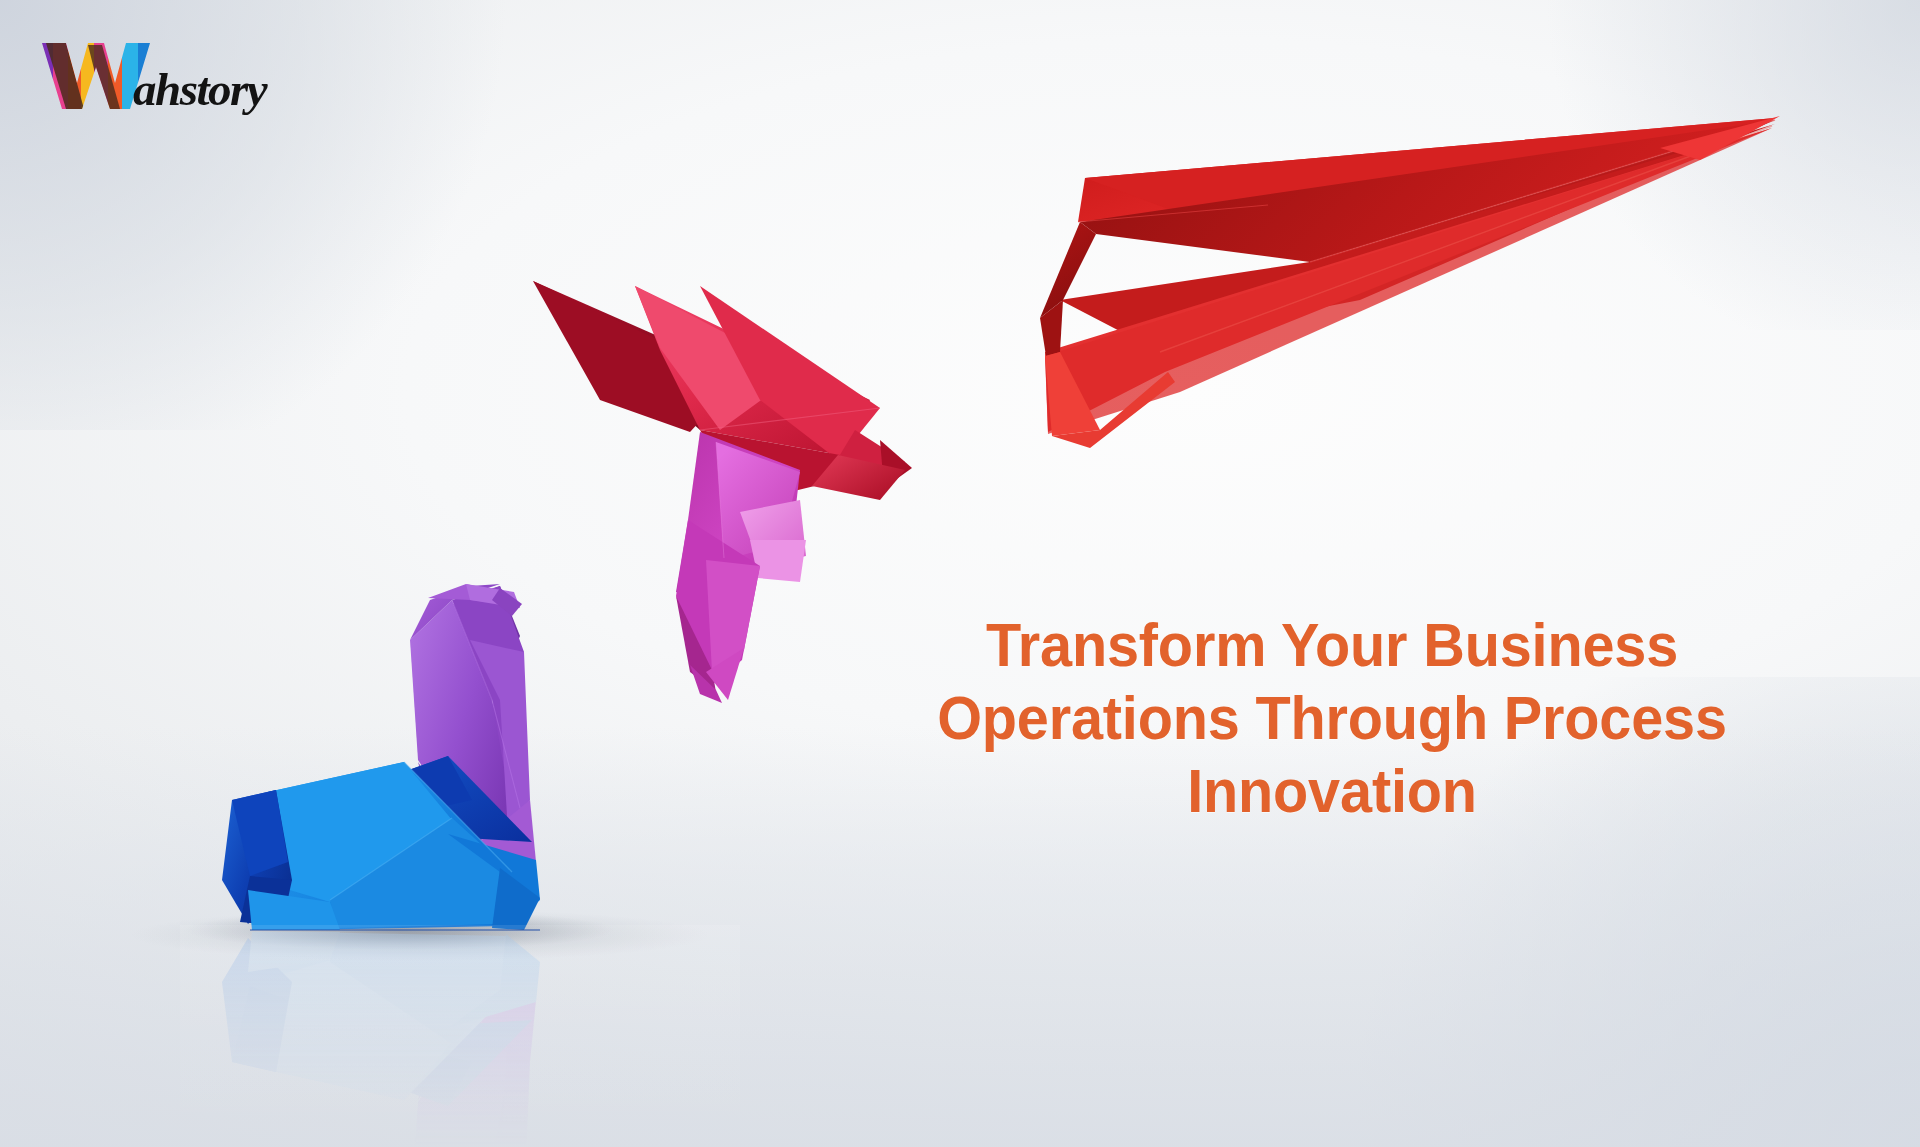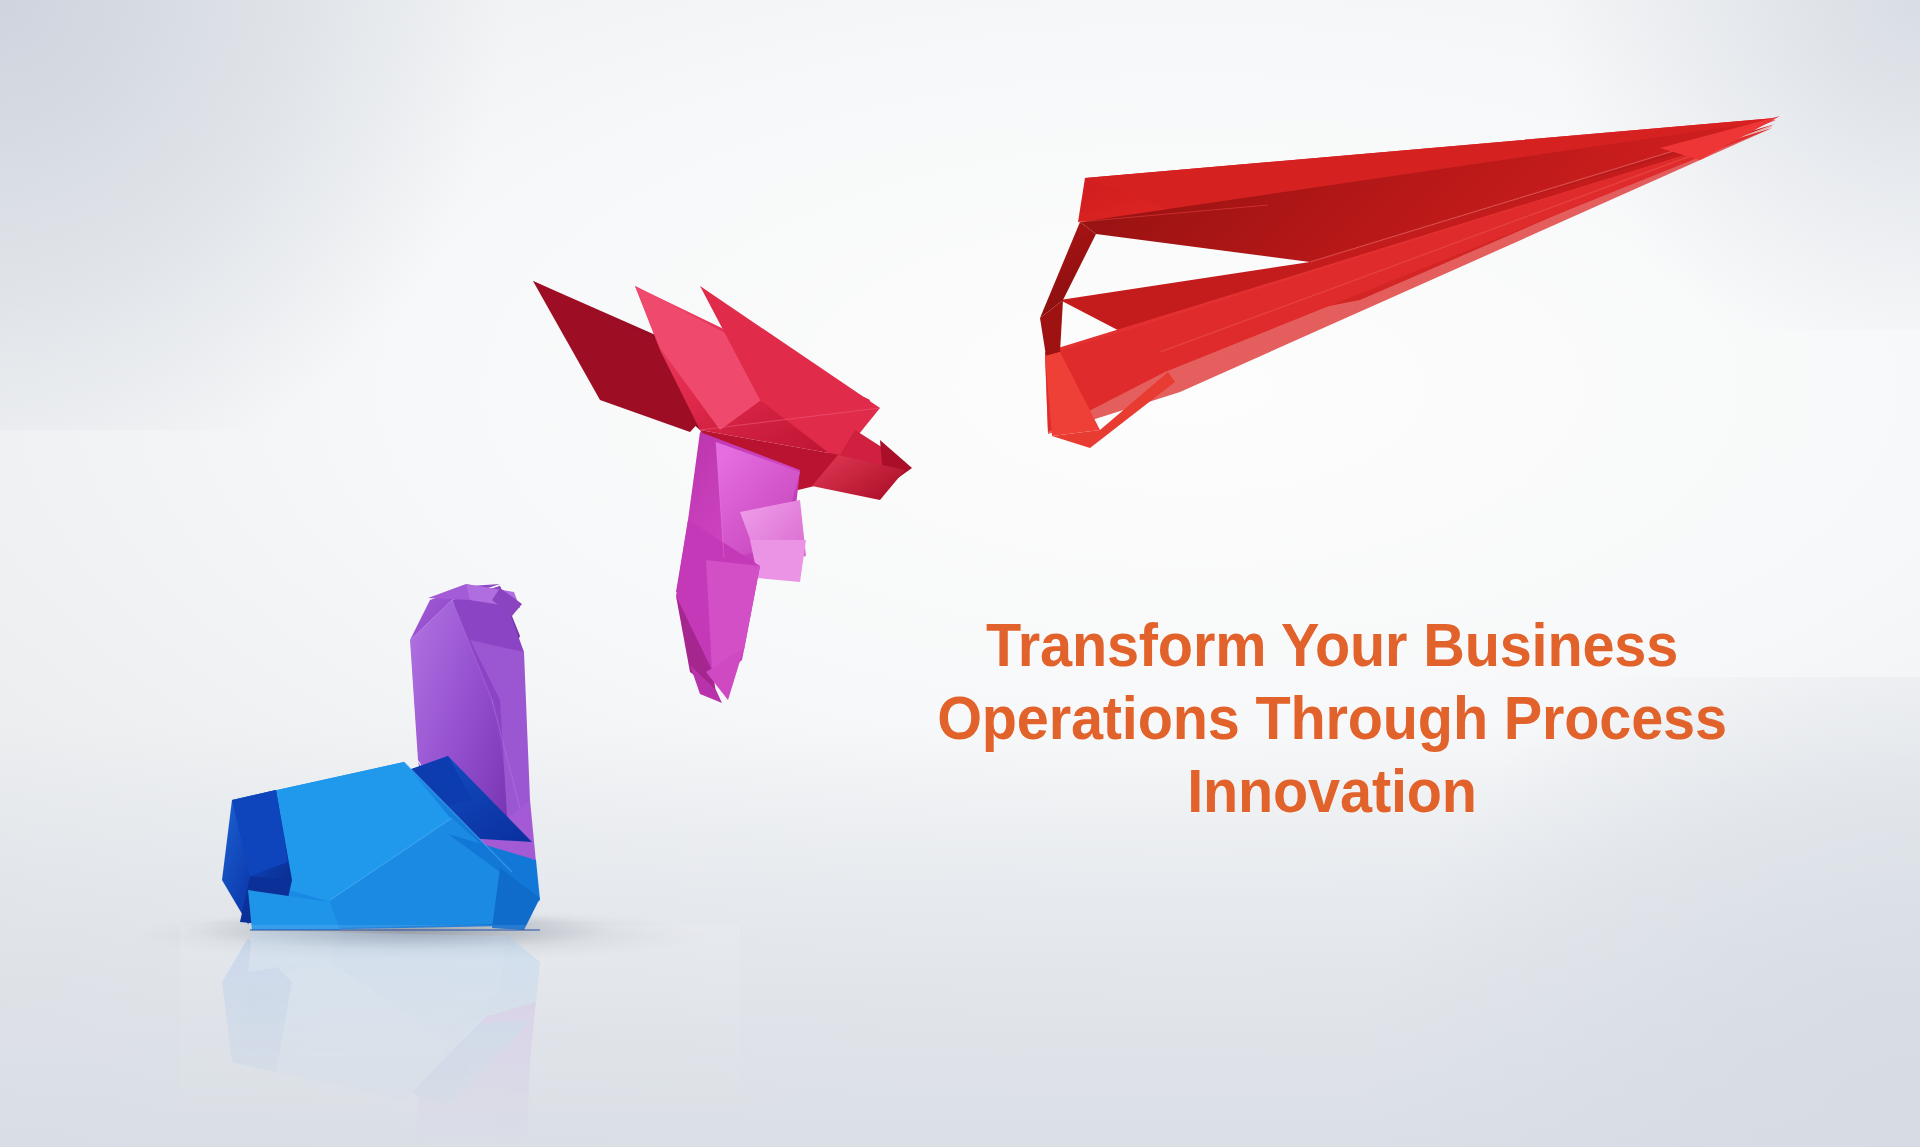--- a/index.html
+++ b/index.html
@@ -310,20 +310,45 @@
         <path d="M330,900 L452,818 L512,872 L504,924 L336,928 Z" fill="#a6caef"></path>
         <path d="M448,834 L536,860 L540,900 L506,928 L500,872 Z" fill="#9cc4ec"></path>
         <path d="M232,800 L276,790 L292,880 L248,924 L222,880 Z" fill="#8ab2e6"></path>
         <path d="M232,800 L276,790 L288,862 L250,876 Z" fill="#83ade4"></path>
         <path d="M248,890 L330,902 L340,930 L252,930 Z" fill="#aecfef"></path>
       </g>
     </g>
     <rect x="180" y="925" width="560" height="225" fill="url(#reflFade)" opacity="0.18"></rect>
   </svg>
 
+  <div class="logo">
+    <svg viewBox="0 0 240 86" width="240" height="86" xmlns="http://www.w3.org/2000/svg">
+      <defs>
+        <clipPath id="wClip">
+          <path d="M6,10 L30,10 L41,50 L52,10 L68,10 L79,50 L90,10 L114,10 L94,76 L74,76 L60,34 L46,76 L26,76 Z"></path>
+        </clipPath>
+      </defs>
+
+      <g clip-path="url(#wClip)">
+        <rect x="0" y="0" width="17" height="86" fill="#7b2fb5"></rect>
+        <rect x="17" y="0" width="15" height="86" fill="#e8408f"></rect>
+        <rect x="32" y="0" width="13" height="86" fill="#f05a28"></rect>
+        <rect x="45" y="0" width="13" height="86" fill="#f6b81f"></rect>
+        <rect x="58" y="0" width="14" height="86" fill="#e8408f"></rect>
+        <rect x="72" y="0" width="14" height="86" fill="#f05a28"></rect>
+        <rect x="86" y="0" width="16" height="86" fill="#2bb3e8"></rect>
+        <rect x="102" y="0" width="18" height="86" fill="#1a7fd4"></rect>
+
+        <path d="M10,10 L30,10 L48,76 L30,76 Z" fill="#4a2a1c" opacity=".85"></path>
+        <path d="M52,12 L66,12 L84,76 L68,76 Z" fill="#4a2a1c" opacity=".8"></path>
+      </g>
+
+      <text x="97" y="72" font-family="Liberation Serif, serif" font-size="47" font-style="italic" font-weight="700" fill="#131313" letter-spacing="-1.5">ahstory</text>
+    </svg>
+  </div>
 
   <h1 class="headline" style="color: rgb(226, 98, 44);">
     <span class="ln">Transform Your Business</span>
     <span class="ln">Operations Through Process</span>
     <span class="ln">Innovation</span>
   </h1>
 
 </div>
 
 </body></html>

